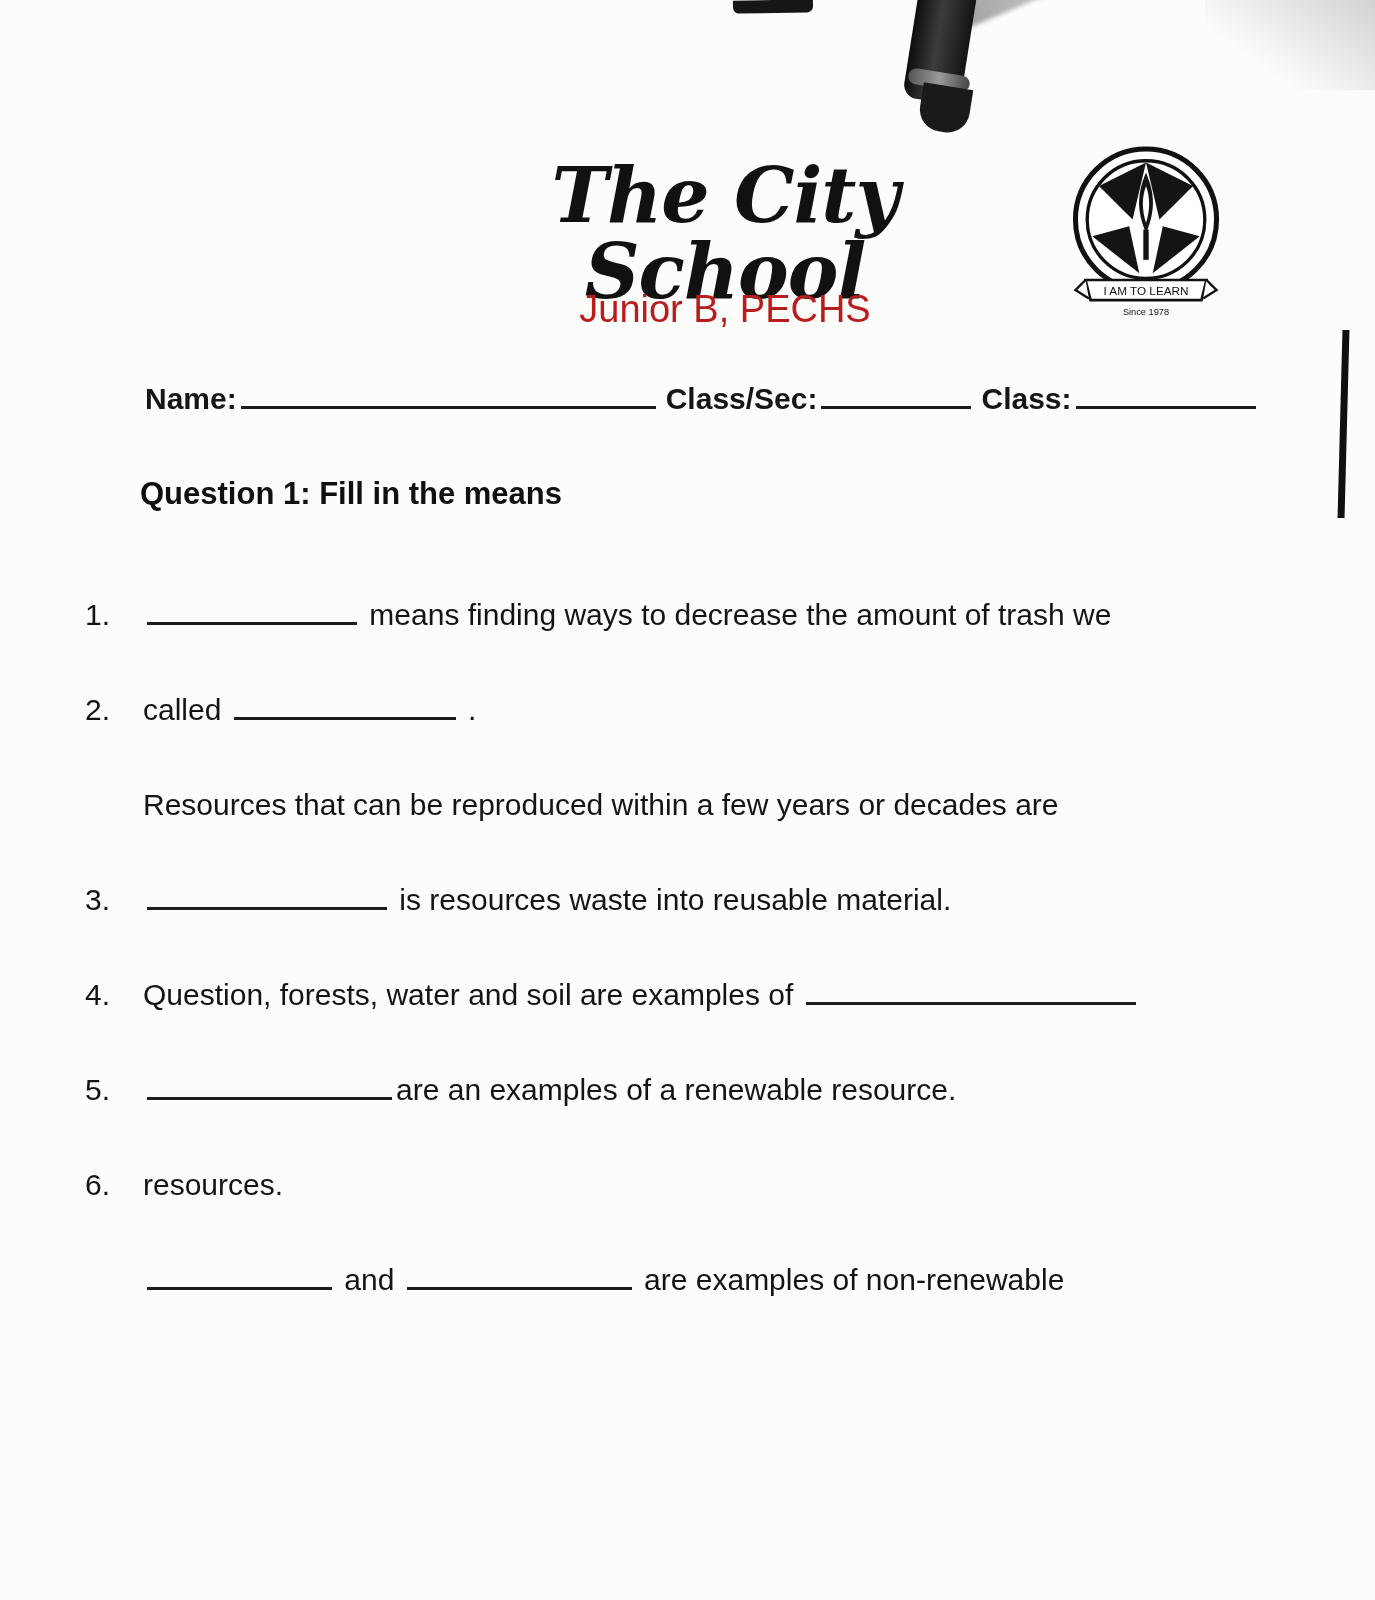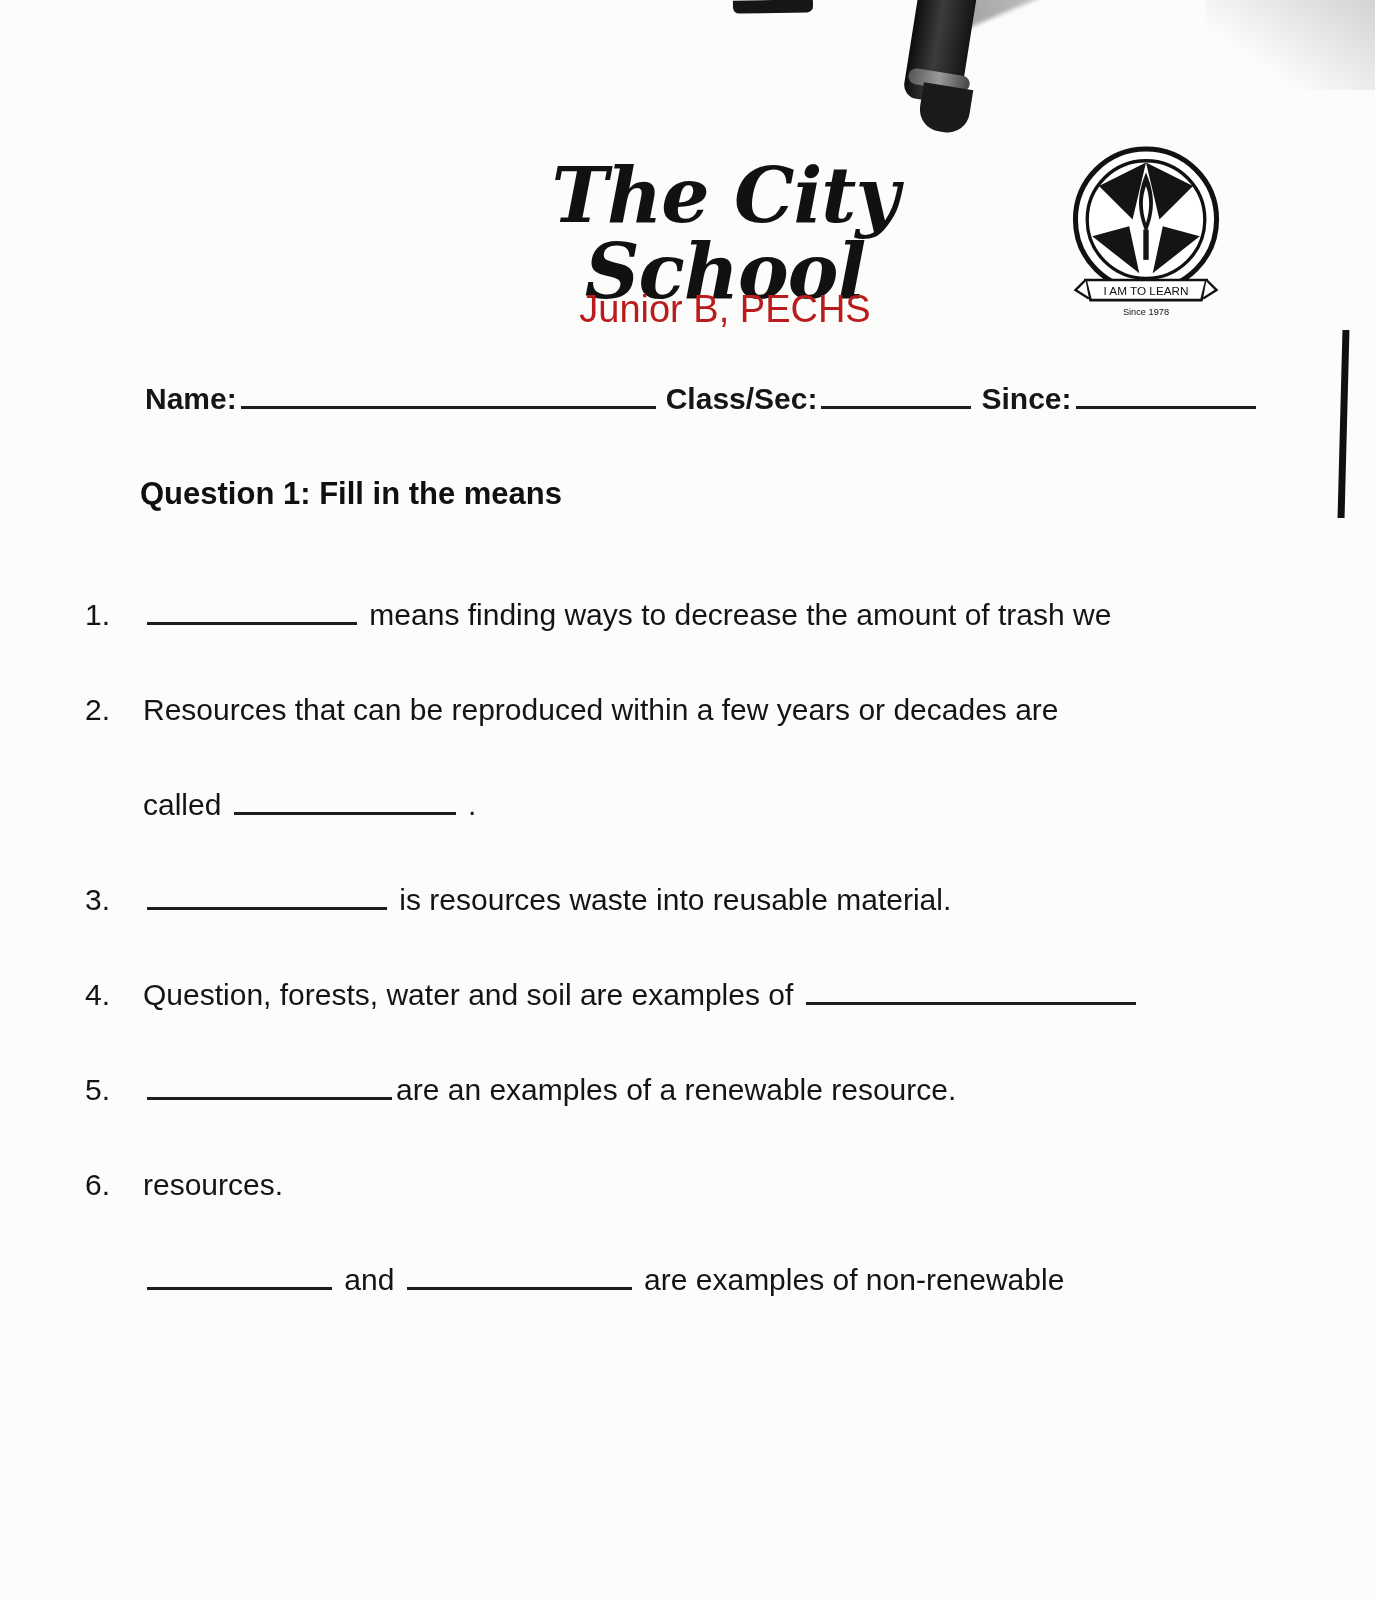--- a/index.html
+++ b/index.html
@@ -124,37 +124,37 @@
     <rect x="48.4" y="52" width="3.2" height="18" fill="#141414"></rect>
 
     <path d="M14 82 L86 82 L83 94 L17 94 Z" fill="#fff" stroke="#111" stroke-width="1.6"></path>
     <path d="M14 82 L8 88 L16 93" fill="#fff" stroke="#111" stroke-width="1.4"></path>
     <path d="M86 82 L92 88 L84 93" fill="#fff" stroke="#111" stroke-width="1.4"></path>
     <text x="50" y="91" text-anchor="middle" font-size="7" font-family="Liberation Sans, sans-serif" fill="#111">I AM TO LEARN</text>
     <text x="50" y="103" text-anchor="middle" font-size="5.5" font-family="Liberation Sans, sans-serif" fill="#111">Since 1978</text>
   </svg>
 
   <div class="form-line">
-    <span>Name:</span><span class="blank" style="width:415px"></span><span>Class/Sec:</span><span class="blank" style="width:150px"></span><span>Since:</span><span class="blank" style="width:180px"></span>
+    <span>Name:</span><span class="blank" style="width:415px"></span><span>Class/Sec:</span><span class="blank" style="width:150px"></span><span>Class:</span><span class="blank" style="width:180px"></span>
   </div>
 
   <h2 class="question-heading">Question 1: Fill in the means</h2>
 
   <div class="question-items">
       <div class="q-item">
         <span class="q-num">1.</span>
         <div class="q-body">
           <div class="q-line"><span class="blank" style="width: 210px;"></span><span> means finding ways to decrease the amount of trash we</span></div>
         </div>
       </div>
       <div class="q-item">
         <span class="q-num">2.</span>
         <div class="q-body">
+          <div class="q-line"><span>called </span><span class="blank" style="width: 222px;"></span><span> .</span></div>
           <div class="q-line"><span>Resources that can be reproduced within a few years or decades are</span></div>
-          <div class="q-line"><span>called </span><span class="blank" style="width: 222px;"></span><span> .</span></div>
         </div>
       </div>
       <div class="q-item">
         <span class="q-num">3.</span>
         <div class="q-body">
           <div class="q-line"><span class="blank" style="width: 240px;"></span><span> is resources waste into reusable material.</span></div>
         </div>
       </div>
       <div class="q-item">
         <span class="q-num">4.</span>

